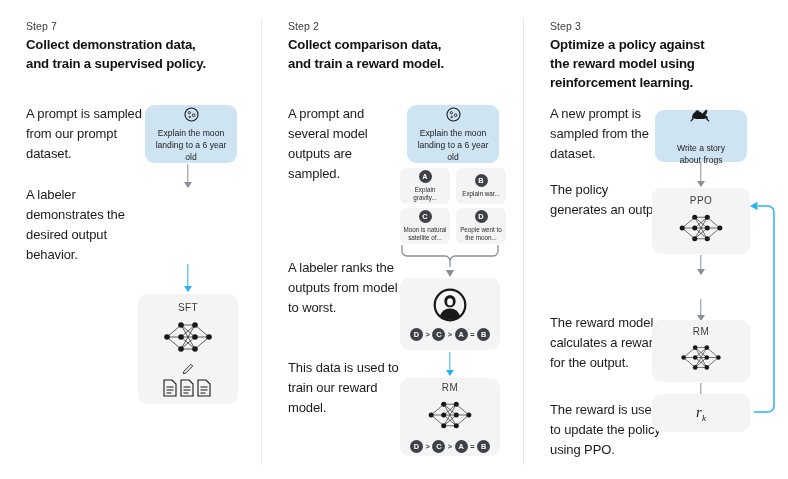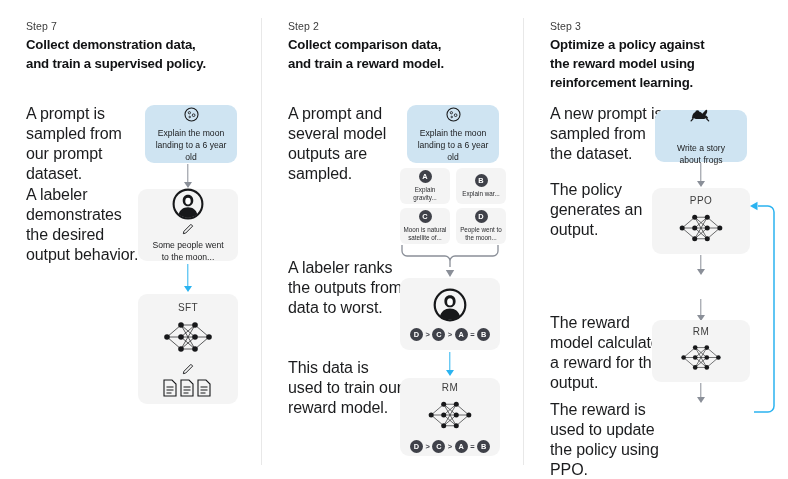--- a/index.html
+++ b/index.html
@@ -29,21 +29,21 @@
     font-size: 10.5px; color: #3c3c3c; letter-spacing: .1px;
   }
   .step-title {
     position: absolute; left: 26px; top: 35px; width: 232px;
     font-size: 13.2px; font-weight: bold; line-height: 19px;
     color: #111214; letter-spacing: -.15px;
   }
 
   .caption {
     position: absolute; left: 26px; width: 118px;
-    font-size: 16px; line-height: 20px; color: #1b1c1e;
+    font-size: 13px; line-height: 20px; color: #1b1c1e;
     letter-spacing: -.1px;
   }
 
   
   .box {
     position: absolute; border-radius: 9px;
     display: flex; flex-direction: column;
     align-items: center; justify-content: center;
   }
   .box-blue { background: #cfe4f2; }
@@ -138,37 +138,20 @@
       </span>
       <div class="box-text" style="margin-top:4px;white-space:pre-line">Explain the moon
 landing to a 6 year old</div>
     </div>
 
     <div class="arrow arrow-gray" style="left:182px;top:164px;width:12px;height:24px">
       <div class="shaft" style="height:18px"></div>
       <div class="head"></div>
     </div>
 
-    <div class="box box-gray" style="left:138px;top:189px;width:100px;height:72px">
-      <span>
-        <svg width="32" height="32" viewBox="0 0 40 40">
-          <circle cx="20" cy="20" r="18" fill="none" stroke="#17181a" stroke-width="2.6"></circle>
-          <path d="M20 8.5c-4.2 0-6.6 3.1-6.6 7 0 4 2.6 7.2 6.6 7.2s6.6-3.2 6.6-7.2c0-3.9-2.4-7-6.6-7z" fill="#17181a"></path>
-          <path d="M20 24.2c-6 0-10.4 3.6-11.6 8.6a18 18 0 0 0 23.2 0c-1.2-5-5.6-8.6-11.6-8.6z" fill="#17181a"></path>
-          <ellipse cx="20" cy="16.4" rx="3.4" ry="4.2" fill="#ffffff"></ellipse>
-        </svg>
-      </span>
-      <span style="margin-top:2px">
-        <svg width="14" height="14" viewBox="0 0 24 24">
-          <path d="M17 4 L20 7 L8 19 L4 20 L5 16 Z" fill="none" stroke="#17181a" stroke-width="1.6"></path>
-        </svg>
-      </span>
-      <div class="box-text" style="margin-top:3px;white-space:pre-line">Some people went
-to the moon...</div>
-    </div>
 
     <div class="arrow arrow-blue" style="left:182px;top:264px;width:12px;height:28px">
       <div class="shaft" style="height:22px"></div>
       <div class="head"></div>
     </div>
 
     <div class="box box-gray" style="left:138px;top:294px;width:100px;height:110px">
       <div class="box-tag">SFT</div>
       <span>
         <svg width="58" height="44" viewBox="0 0 58 44">
@@ -226,21 +209,21 @@
     <div class="step-label">Step 2</div>
     <div class="step-title" style="white-space:pre-line">Collect comparison data,
 and train a reward model.</div>
 
     <div class="caption" style="top:104px">A prompt and
 several model
 outputs are
 sampled.</div>
     <div class="caption" style="top:258px">A labeler ranks
 the outputs from
-data to worst.</div>
+model to worst.</div>
     <div class="caption" style="top:358px">This data is used
 to train our
 reward model.</div>
 
     <div class="box box-blue" style="left:145px;top:105px;width:92px;height:58px">
       <span>
         <svg width="17" height="17" viewBox="0 0 24 24">
           <circle cx="12" cy="12" r="9.2" fill="none" stroke="#17181a" stroke-width="1.5"></circle>
           <circle cx="9" cy="9.5" r="1.6" fill="none" stroke="#17181a" stroke-width="1.2"></circle>
           <circle cx="15" cy="13" r="1.9" fill="none" stroke="#17181a" stroke-width="1.2"></circle>
@@ -466,20 +449,23 @@
           </g>
         </svg>
       </span>
     </div>
 
     <div class="arrow arrow-gray" style="left:171px;top:383px;width:12px;height:20px">
       <div class="shaft" style="height:14px"></div>
       <div class="head"></div>
     </div>
 
+    <div class="box box-gray" style="left:128px;top:394px;width:98px;height:38px">
+      <div class="rk"><span>r</span><sub>k</sub></div>
+    </div>
   </div>
 
   <div style="position:absolute;left:742px;top:198px;width:44px;height:222px">
     <svg width="44" height="222" viewBox="0 0 44 222">
       <path d="M12 214 h14 a6 6 0 0 0 6 -6 V14 a6 6 0 0 0 -6 -6 H16" fill="none" stroke="#2bb3f0" stroke-width="1.5"></path>
       <path d="M8 8 l7.5 -4.2 v8.4 z" fill="#2bb3f0"></path>
     </svg>
   </div>
 
 </div>

